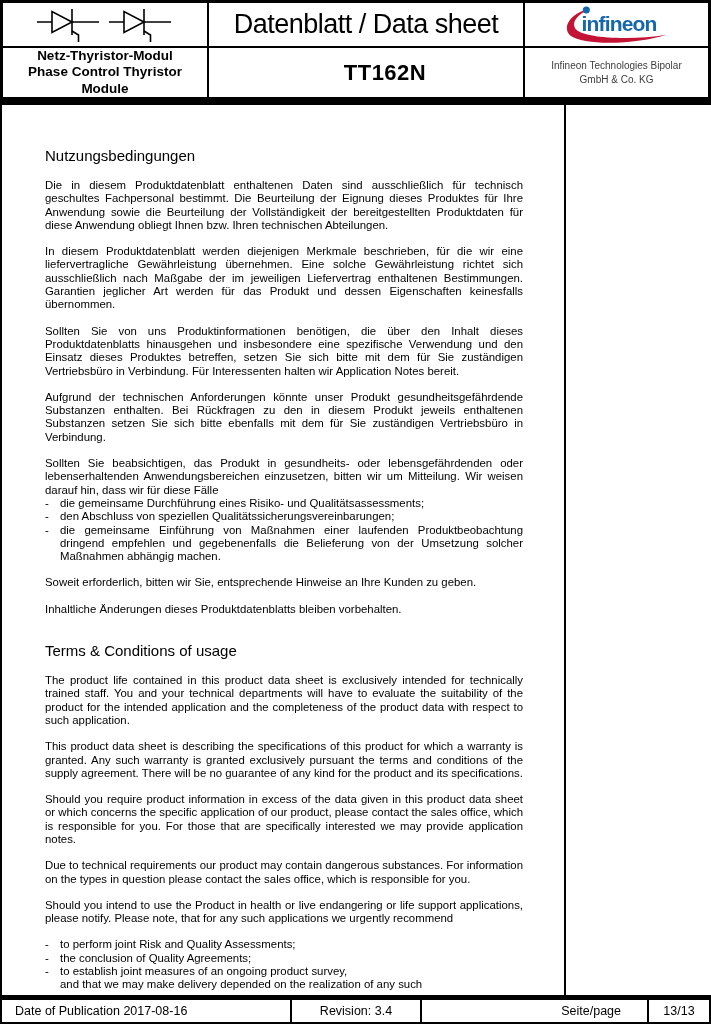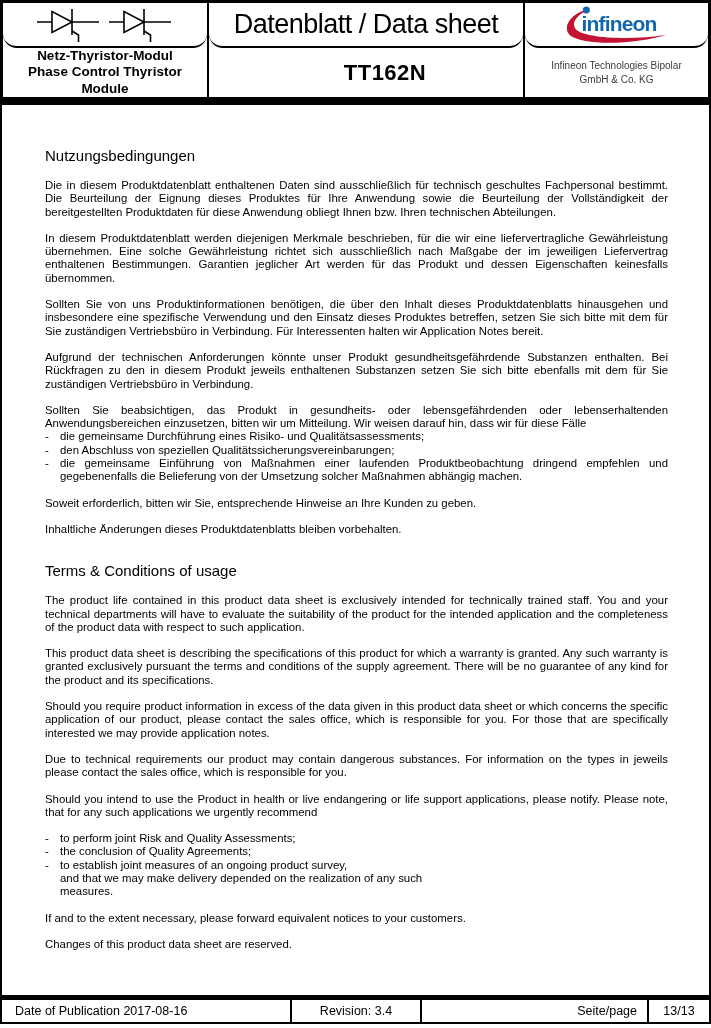--- a/index.html
+++ b/index.html
@@ -14,37 +14,37 @@
   
   .hdr {
     display: flex; width: 711px; height: 97px;
     border-top: 3px solid #000; border-left: 3px solid #000; border-right: 3px solid #000;
   }
   .hdr-col { display: flex; flex-direction: column; }
   .hdr-col-left  { width: 206px; border-right: 2px solid #000; }
   .hdr-col-mid   { width: 316px; border-right: 2px solid #000; }
   .hdr-col-right { flex: 1; }
   .hdr-cell-top { height: 45px; border-bottom: 2px solid #000;
-    display: flex; align-items: center; justify-content: center; border-radius: 14px; }
+    display: flex; align-items: center; justify-content: center; }
   .hdr-cell-bottom { flex: 1; display: flex; flex-direction: column;
     align-items: center; justify-content: center; }
   .title-cell { font-size: 27px; letter-spacing: -0.5px; white-space: nowrap; }
   .product-cell { font-size: 22px; font-weight: bold; letter-spacing: 0.5px; padding-left: 38px; }
   .module-cell { font-size: 13.5px; font-weight: bold; line-height: 16.5px; text-align: center; border-radius: 19px; }
   .company-cell { font-size: 10px; color: #3d3d3d; line-height: 13.5px; text-align: center; }
   .logo-svg { width: 132px; height: 42px; }
   .thyristor-svg { width: 140px; height: 40px; }
 
   
   .band-top { width: 711px; height: 8px; background: #000; }
   .band-bottom { width: 711px; height: 5px; background: #000; }
 
   
   .body-box {
-    width: 711px; height: 890px;
+    width: 566px; height: 890px;
     border-left: 2px solid #000; border-right: 2px solid #000;
     padding: 42px 41px 0 43px;
     overflow: hidden;
   }
   .sec-heading { font-size: 15px; font-weight: 400; margin: 0 0 15px 0; }
   .sec-heading.en { margin-top: 26px; }
   .body-box p {
     font-size: 11.4px; line-height: 13.3px;
     text-align: justify; margin: 0 0 13px 0;
   }
@@ -56,21 +56,21 @@
 
   
   .ftr {
     display: flex; width: 711px; height: 24px;
     border-left: 2px solid #000; border-right: 2px solid #000; border-bottom: 2px solid #000;
     font-size: 12.5px; align-items: stretch;
   }
   .f-cell { display: flex; align-items: center; }
   .f-date { width: 288px; padding-left: 13px; border-radius: 8px; }
   .f-rev { width: 130px; justify-content: center; border-left: 2px solid #000; }
-  .f-page-label { width: 227px; justify-content: flex-end; padding-right: 10px; border-left: 2px solid #000; }
+  .f-page-label { width: 227px; justify-content: flex-end; padding-right: 26px; border-left: 2px solid #000; }
   .f-page-value { flex: 1; justify-content: center; border-left: 2px solid #000; }
 </style>
 </head>
 <body>
 
 <div class="page">
 
   <header class="hdr">
     <div class="hdr-col hdr-col-left">
       <div class="hdr-cell-top">
@@ -141,21 +141,21 @@
     </div>
 
     <p>Soweit erforderlich, bitten wir Sie, entsprechende Hinweise an Ihre Kunden zu geben.</p>
     <p>Inhaltliche Änderungen dieses Produktdatenblatts bleiben vorbehalten.</p>
 
     <h2 class="sec-heading en">Terms &amp; Conditions of usage</h2>
 
     <p>The product life contained in this product data sheet is exclusively intended for technically trained staff. You and your technical departments will have to evaluate the suitability of the product for the intended application and the completeness of the product data with respect to such application.</p>
     <p>This product data sheet is describing the specifications of this product for which a warranty is granted. Any such warranty is granted exclusively pursuant the terms and conditions of the supply agreement. There will be no guarantee of any kind for the product and its specifications.</p>
     <p>Should you require product information in excess of the data given in this product data sheet or which concerns the specific application of our product, please contact the sales office, which is responsible for you. For those that are specifically interested we may provide application notes.</p>
-    <p>Due to technical requirements our product may contain dangerous substances. For information on the types in jeweils please contact the sales office, which is responsible for you.</p>
+    <p>Due to technical requirements our product may contain dangerous substances. For information on the types in question please contact the sales office, which is responsible for you.</p>
     <p>Should you intend to use the Product in health or live endangering or life support applications, please notify.  Please note, that for any such applications we urgently recommend</p>
 
     <div class="bullets">
       <div class="bullet-row">
         <span class="bullet-dash">-</span>
         <span class="bullet-text">to perform joint Risk and Quality Assessments;</span>
       </div>
       <div class="bullet-row">
         <span class="bullet-dash">-</span>
         <span class="bullet-text">the conclusion of Quality Agreements;</span>

